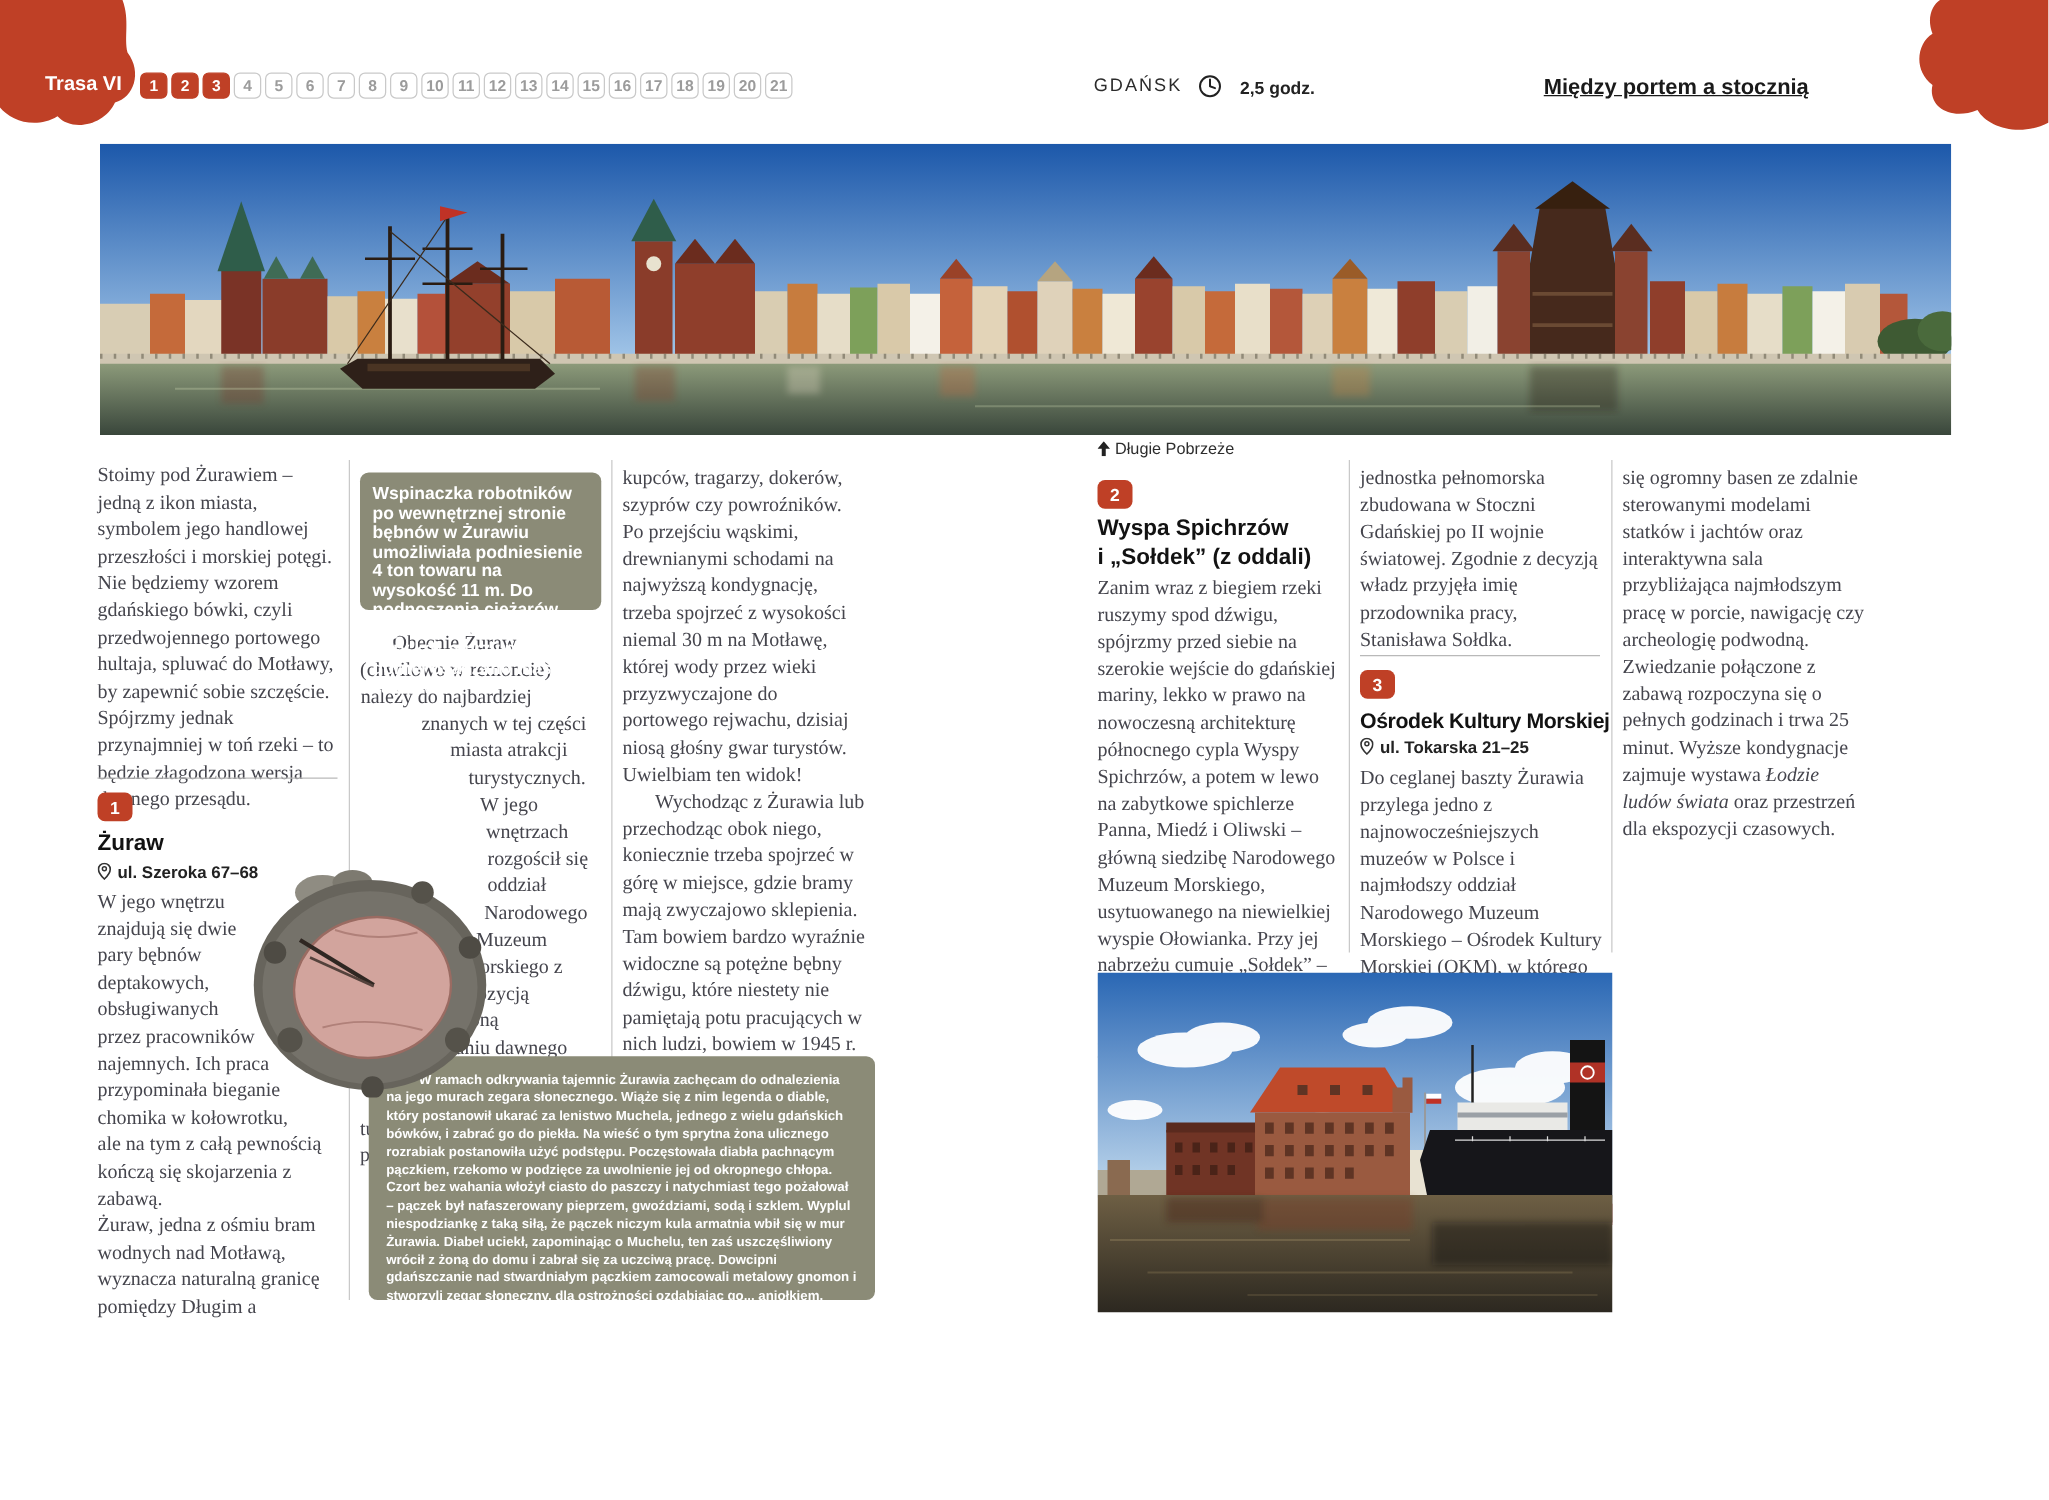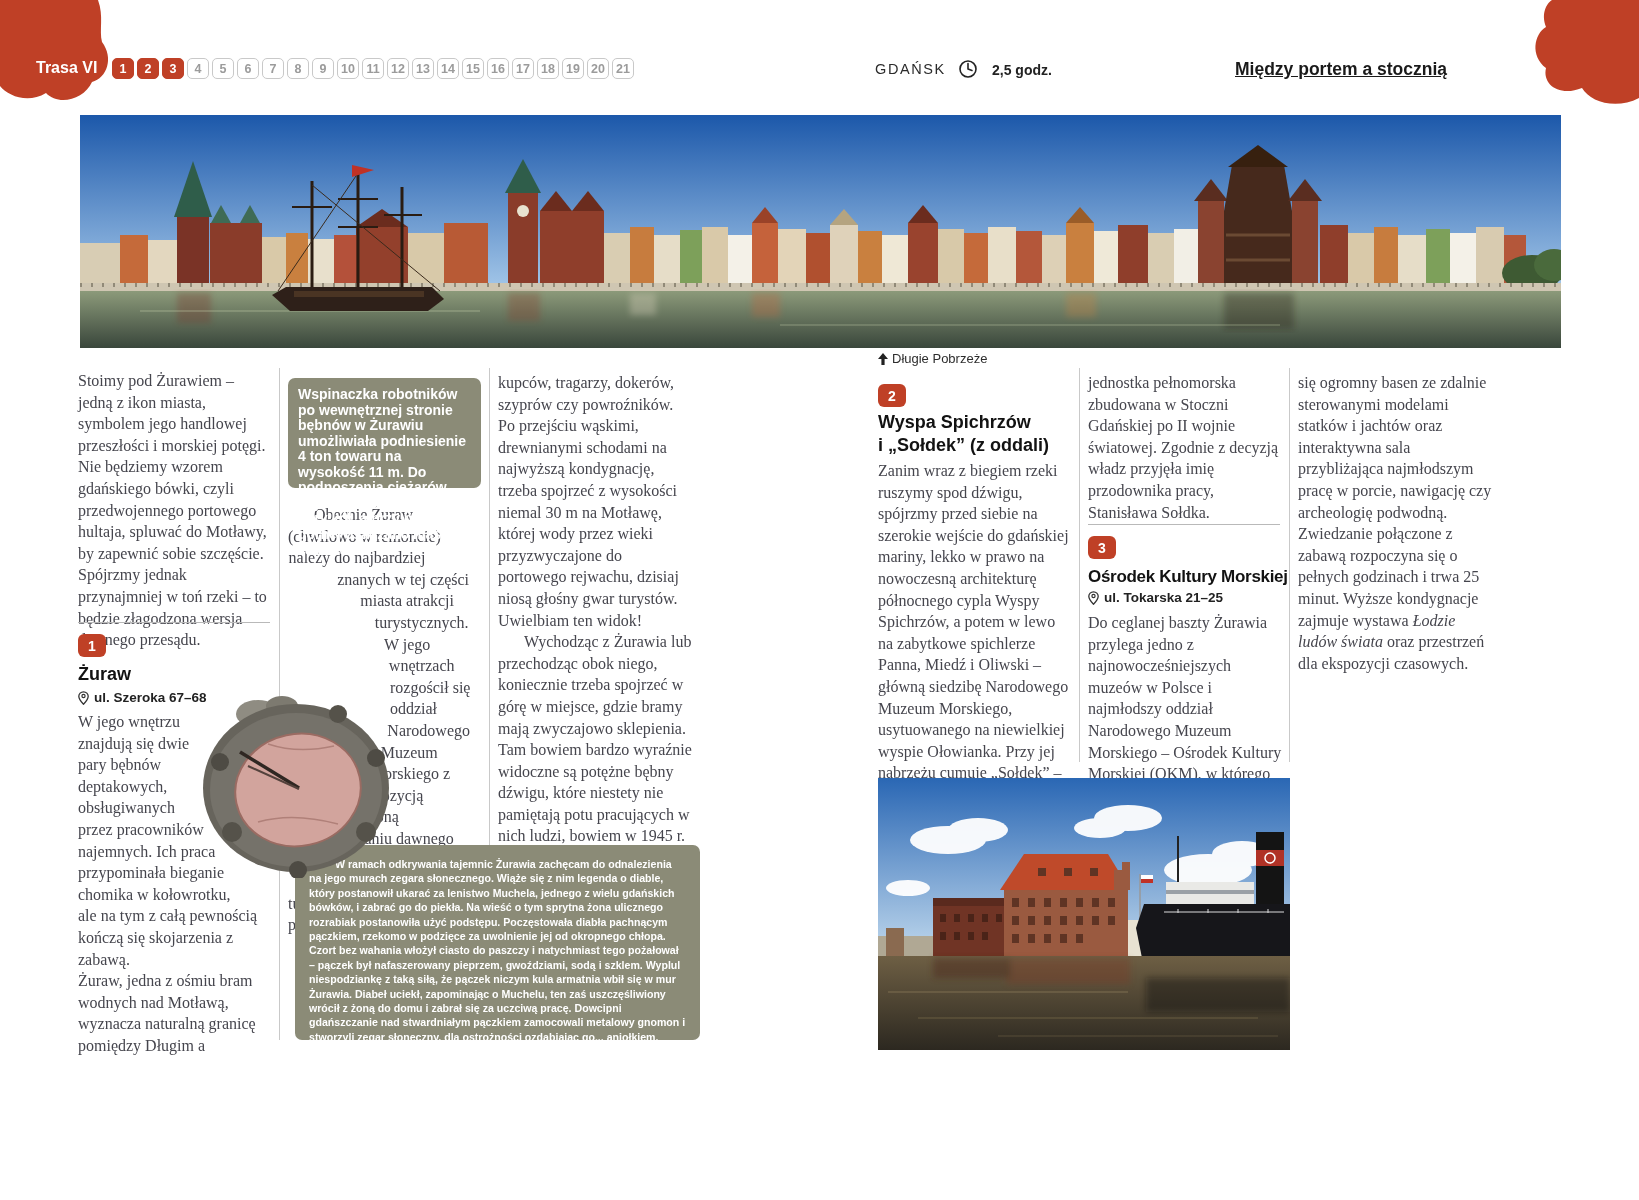--- a/index.html
+++ b/index.html
@@ -22,21 +22,21 @@
   .col p{margin:0;}
   .indent{text-indent:26px;}
   .vr{width:1px;background:#c9c9c9;z-index:0;}
   .hr{height:1px;background:#b9b9b9;}
   .badge{width:28px;height:23px;border-radius:6px;background:#bf4026;color:#fff;
          font-family:"Liberation Sans",sans-serif;font-weight:bold;font-size:14px;
          display:flex;align-items:center;justify-content:center;z-index:2;}
   .poi-title{font-family:"Liberation Sans",sans-serif;font-weight:bold;color:#121212;
              font-size:18px;line-height:23px;}
   .addr{font-family:"Liberation Sans",sans-serif;font-weight:bold;font-size:13.5px;color:#222;
-        display:flex;align-items:center;gap:5px;}
+        display:flex;gap:5px;}
   .olivebox{background:#8b8b77;border-radius:7px;color:#fff;
             font-family:"Liberation Sans",sans-serif;font-weight:bold;box-sizing:border-box;z-index:1;}
   .infobox{font-size:14px;line-height:15.5px;padding:9px 10px;}
   .legendbox{font-size:10.6px;line-height:14.4px;padding:12px 14px;}
   .legendbox p{margin:0;text-indent:26px;}
   .caption{display:flex;align-items:center;gap:4px;font-family:"Liberation Sans",sans-serif;
            font-size:13px;color:#2d2d2d;z-index:2;}
   .pagenum{font-family:"Liberation Sans",sans-serif;font-weight:bold;font-size:15px;color:#333;}
   
   .sp-right{float:right;width:72px;height:176px;shape-outside:circle(116px at 134px 82px);shape-margin:8px;}

